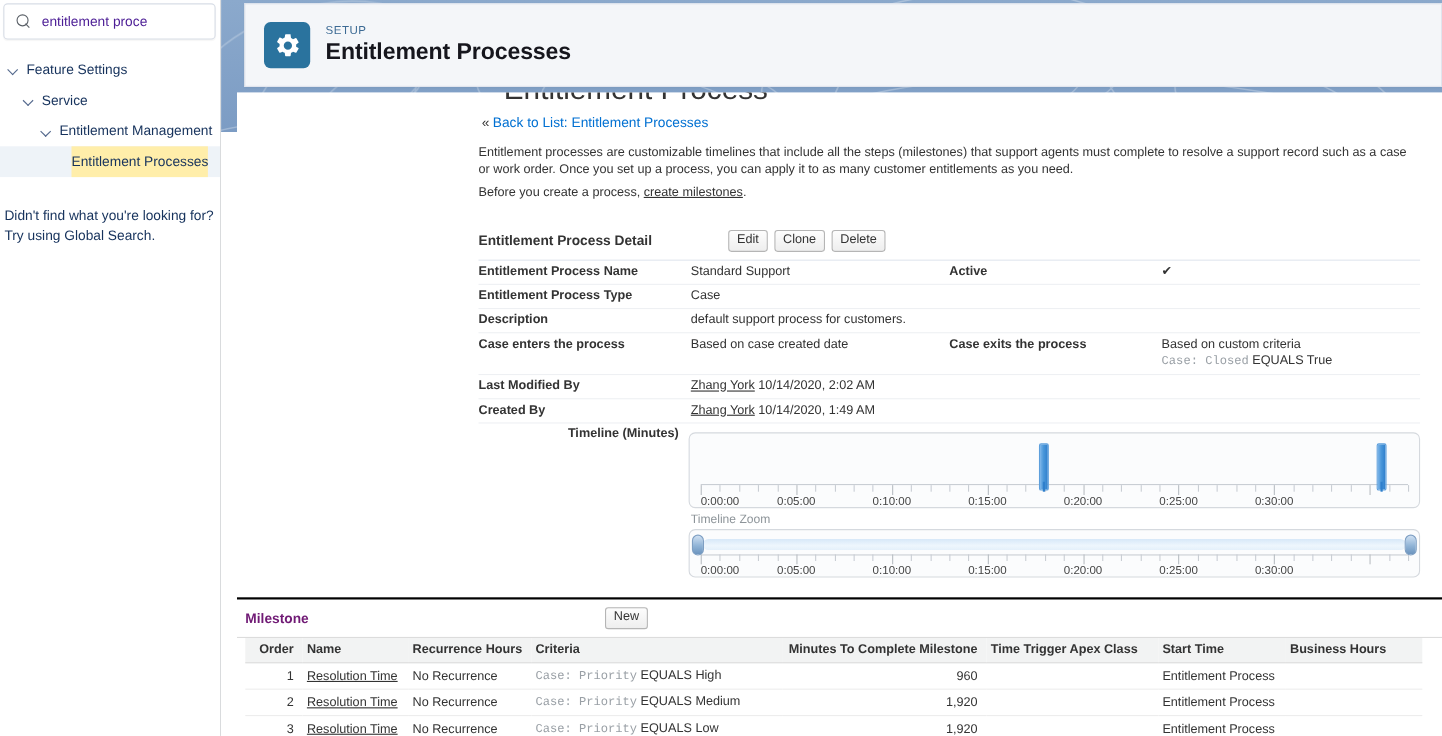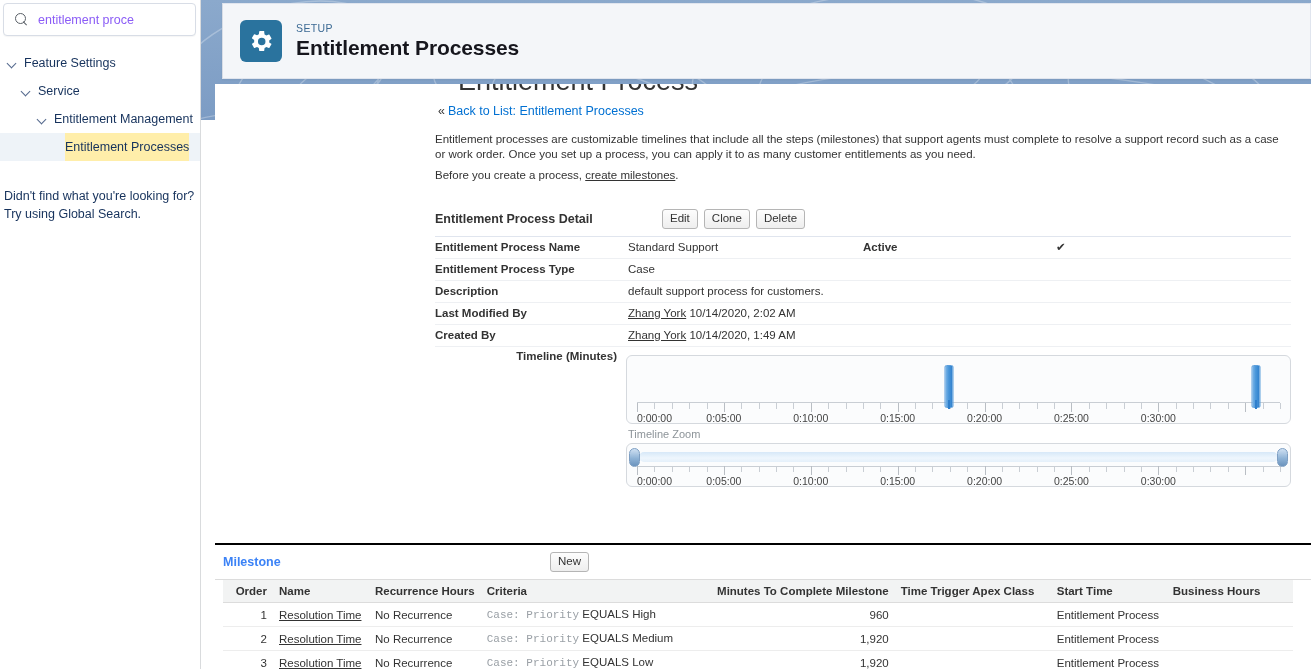--- a/index.html
+++ b/index.html
@@ -39,21 +39,21 @@
   #search-box .mag::before {
     content: ""; position: absolute; left: 0; top: 0;
     width: 9px; height: 9px; border: 1.3px solid #5a6067; border-radius: 50%;
   }
   #search-box .mag::after {
     content: ""; position: absolute; left: 8px; top: 8px;
     width: 5px; height: 1.4px; background: #5a6067;
     transform: rotate(45deg); transform-origin: left center;
   }
   #search-input {
-    border: 0; outline: 0; font-size: 12.5px; color: #8b5cf6;
+    border: 0; outline: 0; font-size: 12.5px; color: #4c1d95;
     font-family: "Liberation Sans", sans-serif;
     width: 100%; background: transparent; padding: 0;
   }
 
   .tree { margin-top: 13px; font-size: 12.5px; color: #16325c; }
   .tree-item {
     display: flex; align-items: center;
     height: 28px; line-height: 28px;
     white-space: nowrap; cursor: pointer;
   }
@@ -262,21 +262,21 @@
   #milestone-wrap {
     position: absolute; left: 0px; top: 459px; width: 1096px;
   }
   #ms-topline { height: 2px; background: #000; width: 1096px; }
   #ms-head {
     display: flex; align-items: center;
     padding: 7px 0 7px 8px;
     border-bottom: 1px solid #dcdcdc;
   }
   #ms-head .ttl {
-    font-size: 12.5px; font-weight: bold; color: #3b82f6; width: 327px;
+    font-size: 12.5px; font-weight: bold; color: #701a75; width: 327px;
   }
   #ms-table {
     width: 1070px; margin-left: 8px;
     border-collapse: collapse;
     font-size: 11.5px;
   }
   #ms-table th {
     background: #f2f3f3;
     font-size: 11.5px; font-weight: bold; color: #333;
     text-align: left; padding: 5px 8px 5px 4px;
@@ -414,20 +414,33 @@
           <div class="fcell left">
             <div class="flabel">Description</div>
             <div class="fvalue">default support process for customers.</div>
           </div>
           <div class="fcell right">
             <div class="flabel"></div>
             <div class="fvalue"></div>
           </div>
         </div>
 
+        <div class="frow">
+          <div class="fcell left">
+            <div class="flabel">Case enters the process</div>
+            <div class="fvalue">Based on case created date</div>
+          </div>
+          <div class="fcell right">
+            <div class="flabel">Case exits the process</div>
+            <div class="fvalue">
+              <div>Based on custom criteria</div>
+              <div><span class="mono">Case: Closed</span><span> EQUALS True</span></div>
+            </div>
+          </div>
+        </div>
 
         <div class="frow">
           <div class="fcell right">
             <div class="flabel">Last Modified By</div>
             <div class="fvalue"><a href="#">Zhang York</a><span> 10/14/2020, 2:02 AM</span></div>
           </div>
         </div>
 
         <div class="frow">
           <div class="fcell left">

